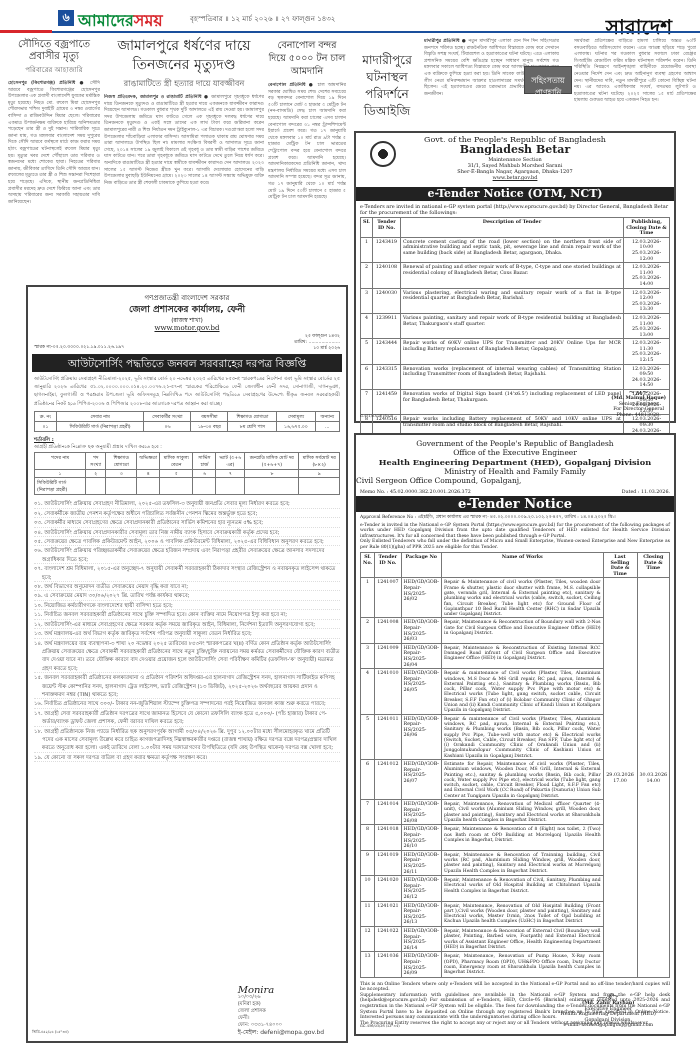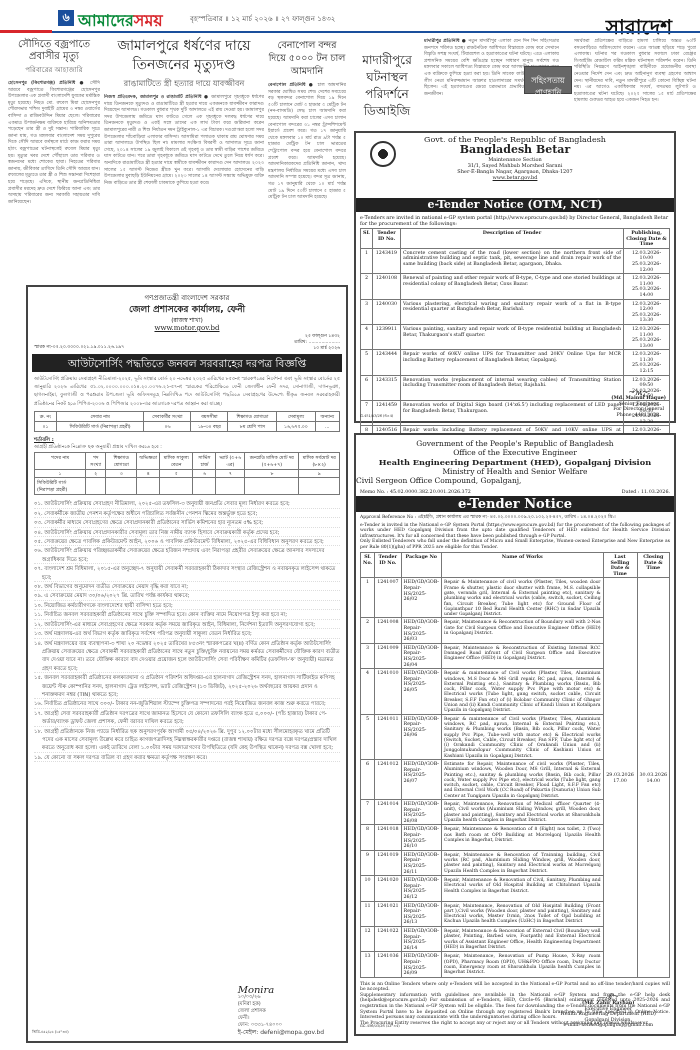--- a/index.html
+++ b/index.html
@@ -63,21 +63,21 @@
 </div>
 
 <div class="abs boxed" style="left:354px;top:131px;width:322px;height:292px">
   <div class="abs" style="left:14px;top:8px;width:26px;height:26px;border-radius:50%;border:2px solid #333;background:radial-gradient(circle,#222 30%,#fff 32%)"></div>
   <div style="text-align:center;font-size:8px;line-height:9px;padding-top:2px">Govt. of the People's Republic of Bangladesh</div>
   <div style="text-align:center;font-size:11px;font-weight:bold;line-height:12px">Bangladesh Betar</div>
   <div style="text-align:center;font-size:5px;line-height:6px">Maintenance Section</div>
   <div style="text-align:center;font-size:5px;line-height:6px">31/1, Sayed Mahbub Morshed Sarani</div>
   <div style="text-align:center;font-size:5px;line-height:6px">Sher-E-Bangla Nagar, Agargaon, Dhaka-1207</div>
   <div style="text-align:center;font-size:5px;line-height:7px;text-decoration:underline">www.betar.gov.bd</div>
-  <div class="darkbar" style="font-size:11px;line-height:14px;margin-top:17px">e-Tender Notice (OTM, NCT)</div>
+  <div class="darkbar" style="font-size:11px;line-height:14px;margin-top:6px">e-Tender Notice (OTM, NCT)</div>
   <div style="font-size:5px;line-height:6px;padding:2px 4px">e-Tenders are invited in national e-GP system portal (http://www.eprocure.gov.bd) by Director General, Bangladesh Betar for the procurement of the followings:</div>
   <div style="padding:0 4px">
     <table>
       <thead>
           <tr>
         <th style="width:12px">SL</th>
         <th style="width:28px">Tender ID No.</th>
         <th>Description of Tender</th>
         <th style="width:46px">Publishing, Closing Date &amp; Time</th>
       </tr>
@@ -142,21 +142,21 @@
     <div>For Director General</div>
     <div>Phone: 44813028.</div>
   </div>
   <div class="abs" style="left:4px;bottom:3px;font-size:3.5px">G-451/03/26 (6×4)</div>
 </div>
 
 <div class="abs boxed" style="left:354px;top:433px;width:322px;height:603px">
   <div style="text-align:center;font-size:7.5px;line-height:9px;padding-top:4px">Government of the People's Republic of Bangladesh</div>
   <div style="text-align:center;font-size:7.5px;line-height:9px">Office of the Executive Engineer</div>
   <div style="text-align:center;font-size:8.2px;line-height:10px;font-weight:bold">Health Engineering Department (HED), Gopalganj Division</div>
-  <div style="text-align:center;font-size:7.5px;line-height:9px">Ministry of Health and Senior Welfare</div>
+  <div style="text-align:center;font-size:7.5px;line-height:9px">Ministry of Health and Family Family</div>
   <div style="text-align:left;font-size:7.5px;line-height:9px">Civil Sergeon Office Compound, Gopalganj,</div>
   <div style="display:flex;justify-content:space-between;font-size:4.8px;padding:4px 4px 2px">
     <span>Memo No. : 45.02.0000.382.20.001.2026.372</span>
     <span>Dated : 11.03.2026.</span>
   </div>
   <div class="darkbar" style="font-size:13px;line-height:16px">e-Tender Notice</div>
   <div style="font-size:4.5px;line-height:6px;padding:2px 4px">Approval Reference No : এইচইডি, প্রধান কার্যালয় এর স্মারক নং- ৪৫.০২.০০০০.০০৯.২০.১০২.২৫-৪৫৭, তারিখ : ১৪.০৪.২০২৫ খ্রি:।</div>
   <div style="font-size:4.5px;line-height:5.4px;padding:0 4px;text-align:justify">e-Tender is invited in the National e-GP System Portal (https://www.eprocure.gov.bd) for the procurement of the following packages of works under HED Gopalganj Division from the upto date qualified Tenderers of HED enlisted for Health Service Division infrastructures. It's for all concerned that these have been published through e-GP Portal.</div>
   <div style="font-size:4.5px;line-height:5.4px;padding:0 4px 3px;text-align:justify">Only Enlisted Tenderers who fall under the definition of Micro and Small Enterprise, Women-owned Enterprise and New Enterprise as per Rule 80(1)(gha) of PPR 2025 are eligible for this Tender.</div>
   <div style="padding:0 4px">

